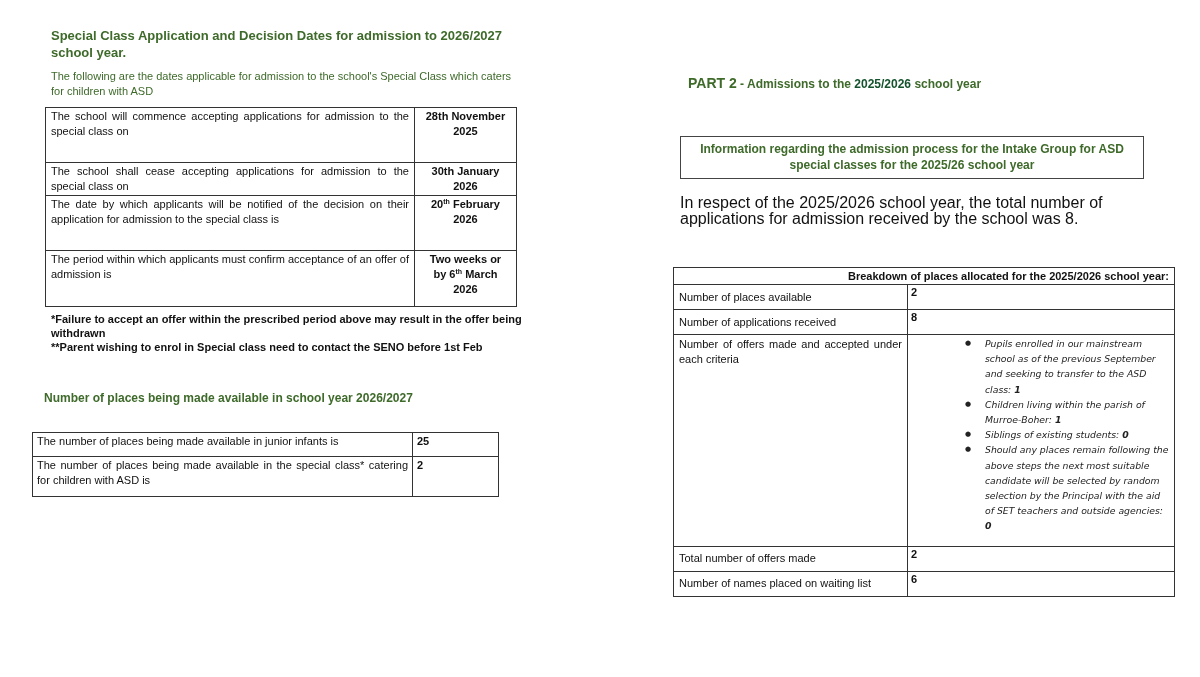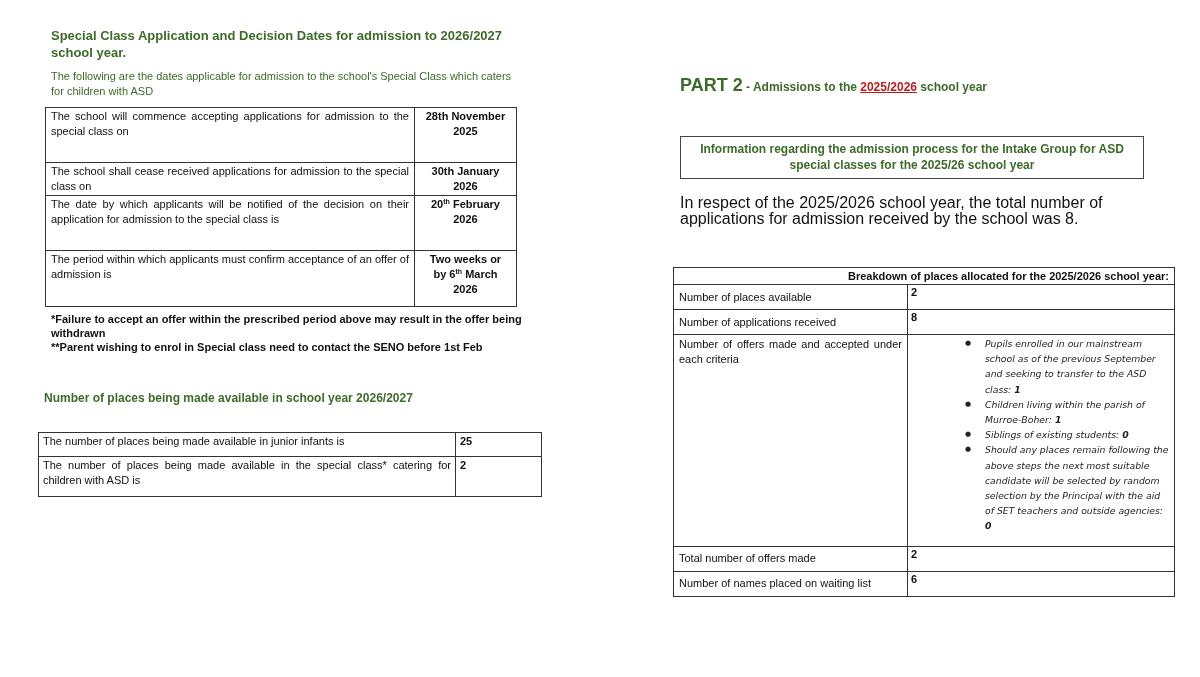--- a/index.html
+++ b/index.html
@@ -20,31 +20,31 @@
   .dates-table tr.r1 td { height: 55px; }
   .dates-table tr.r2 td { height: 33px; }
   .dates-table tr.r3 td { height: 55px; }
   .dates-table tr.r4 td { height: 56px; }
   sup { font-size: 7px; vertical-align: 4px; line-height: 0; }
 
   .notes { left: 51px; top: 312px; width: 475px; font-size: 11px; font-weight: bold; line-height: 14px; }
 
   .title2 { left: 44px; top: 391px; font-size: 12px; font-weight: bold; color: #3e6a2a; }
 
-  .places-table { left: 38px; top: 432px; width: 504px; }
+  .places-table { left: 32px; top: 432px; width: 467px; }
   .places-table td.q { padding: 1px 4px; text-align: justify; }
   .places-table td.a { padding: 1px 4px; font-weight: bold; width: 86px; }
   .places-table tr.r1 td { height: 24px; }
   .places-table tr.r2 td { height: 40px; }
 
   
   .part2 { left: 680px; top: 75px; font-size: 13px; font-weight: bold; color: #3e6a2a; }
-  .part2 .big { font-size: 18px; }
+  .part2 .big { font-size: 14px; margin-left: 8px; }
   .part2 .sub { font-size: 12px; }
-  .part2 .black { color: #b91c1c; text-decoration: underline; }
+  .part2 .black { color: #14532d; }
 
   .infobox { left: 680px; top: 136px; width: 464px; height: 43px; border: 1.3px solid #444;
              text-align: center; font-size: 12px; font-weight: bold; line-height: 16px; color: #3e6a2a; padding-top: 4px; }
 
   .intro2 { left: 680px; top: 195px; width: 470px; font-size: 16px; line-height: 16px; }
 
   .breakdown-table { left: 673px; top: 267px; width: 502px; }
   .breakdown-table td { padding: 1px 5px; }
   .breakdown-table td.hdr { font-weight: bold; height: 16px; line-height: 14px; padding: 1px 5px; text-align: right; }
   .breakdown-table td.label { width: 234px; }
@@ -69,21 +69,21 @@
 <table class="dates-table">
   <tbody>
       <tr class="r1">
     <td class="q">The school will commence accepting applications for admission to the special class on</td>
     <td class="a">
       <div>28th November</div>
       <div>2025</div>
     </td>
   </tr>
   <tr class="r2">
-    <td class="q">The school shall cease received applications for admission to the special class on</td>
+    <td class="q">The school shall cease accepting applications for admission to the special class on</td>
     <td class="a">
       <div>30th January</div>
       <div>2026</div>
     </td>
   </tr>
   <tr class="r3">
     <td class="q">The date by which applicants will be notified of the decision on their application for admission to the special class is</td>
     <td class="a">
       <div><span>20</span><sup>th</sup><span> February</span></div>
       <div>2026</div>

